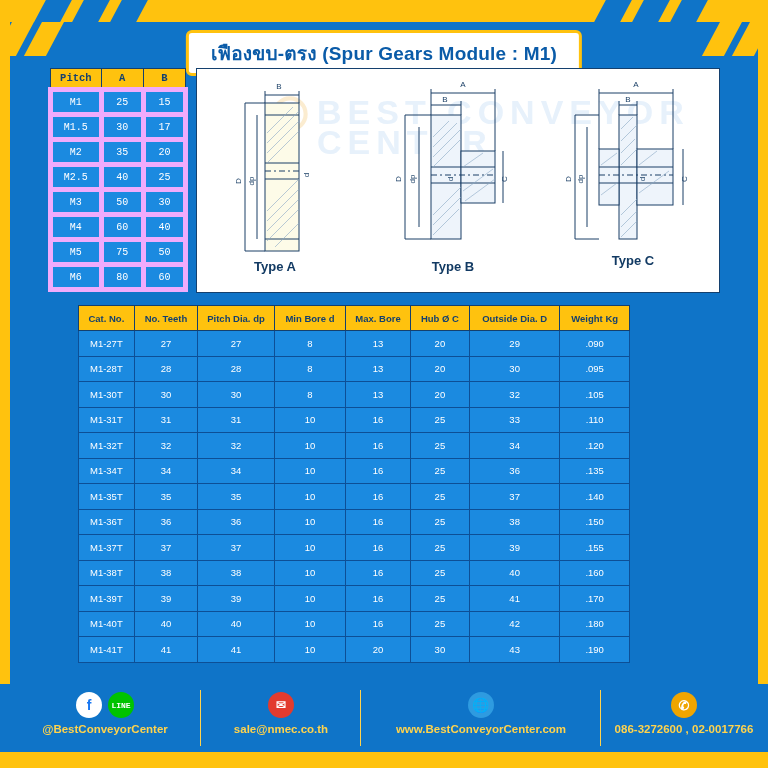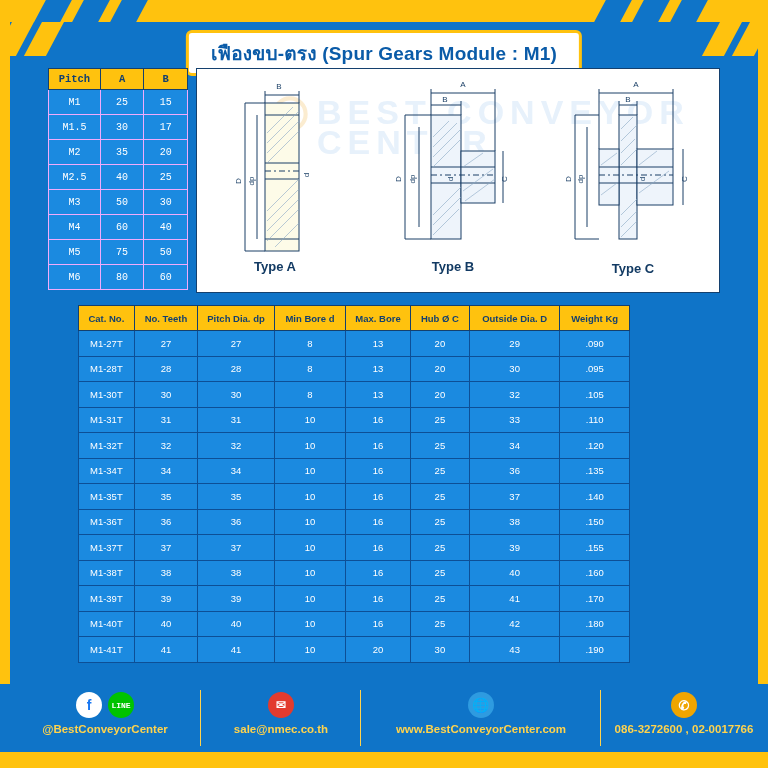--- a/index.html
+++ b/index.html
@@ -73,21 +73,21 @@
   }
   .pitch-table th {
     background: #ffc20e; color: #14406e;
     font-size: 10.5px; font-weight: bold;
     border: 1px solid #14406e;
     height: 21px;
   }
   .pitch-table td {
     background: #1b8ae0; color: #fff;
     font-size: 10px; text-align: center;
-    border: 1px solid #f0abfc;
+    border: 5px solid #f0abfc;
     height: 25px;
   }
   .pitch-table td:first-child { background: #1b8ae0; }
 
   
   .diagram-panel {
     position: absolute; top: 0; left: 148px;
     width: 524px; height: 225px;
     background: #fff;
     border: 1px solid #14406e;
@@ -357,21 +357,21 @@
           <line x1="34" y1="52" x2="34" y2="152"></line>
           <line x1="130" y1="74" x2="130" y2="130"></line>
         </g>
         <text class="dimtext" x="83" y="12" text-anchor="middle">A</text>
         <text class="dimtext" x="75" y="27" text-anchor="middle">B</text>
         <text class="dimtext" x="18" y="104" text-anchor="middle" transform="rotate(-90 18 104)">D</text>
         <text class="dimtext" x="30" y="104" text-anchor="middle" transform="rotate(-90 30 104)">dp</text>
         <text class="dimtext" x="92" y="104" text-anchor="middle" transform="rotate(-90 92 104)">d</text>
         <text class="dimtext" x="134" y="104" text-anchor="middle" transform="rotate(-90 134 104)">C</text>
       </svg>
-      <div class="fig-label" style="left:376px; top:192px;">Type C</div>
+      <div class="fig-label" style="left:376px; top:184px;">Type C</div>
     </div>
 
     <div class="spec-wrap">
       <table class="spec">
         <thead>
           <tr>
             <th style="width:62px">Cat. No.</th>
             <th style="width:70px">No. Teeth</th>
             <th style="width:86px">Pitch Dia. dp</th>
             <th style="width:80px">Min Bore d</th>

